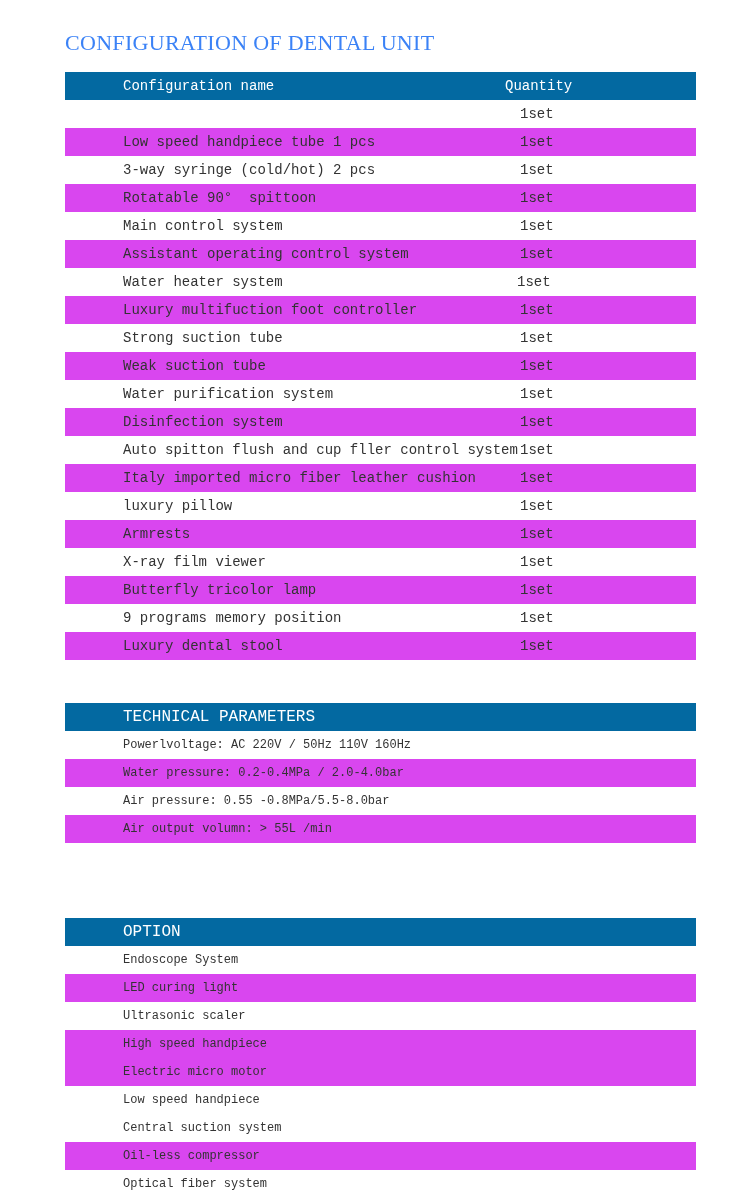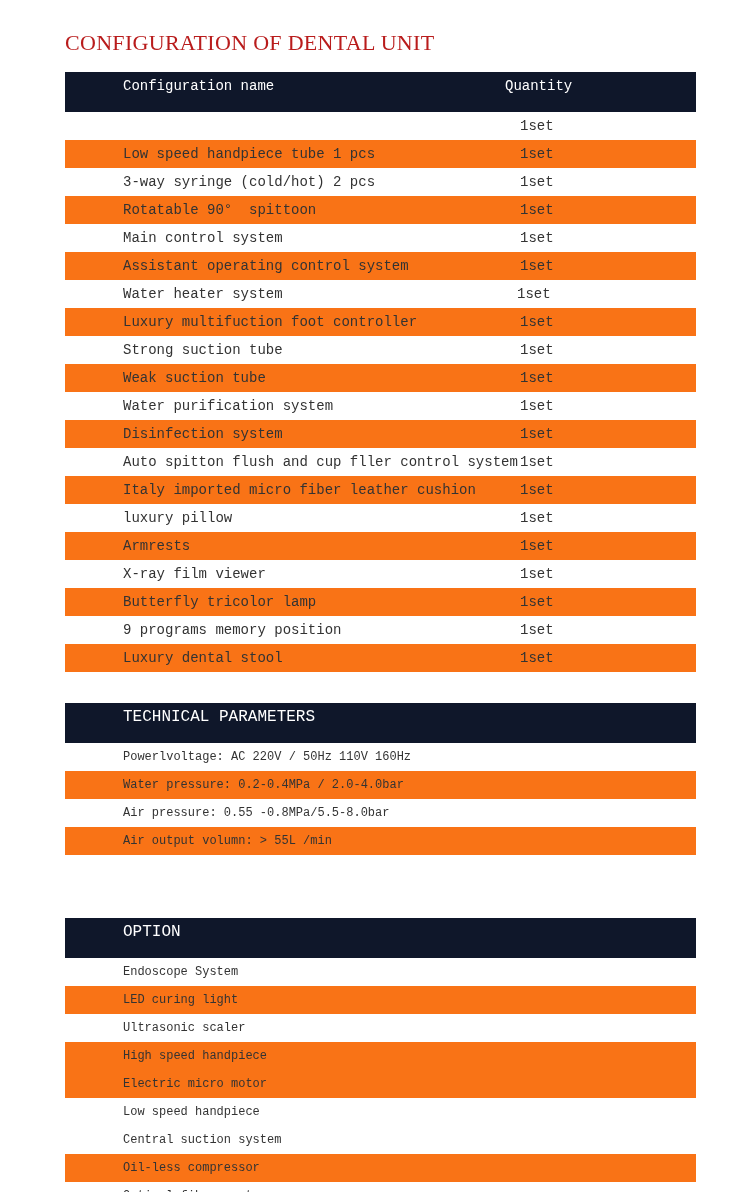--- a/index.html
+++ b/index.html
@@ -15,33 +15,33 @@
       font-family: "Liberation Mono", "DejaVu Sans Mono", monospace;
       color: #333333;
     }
     .title {
       position: absolute;
       left: 65px;
       top: 30px;
       font-family: "Liberation Serif", "DejaVu Serif", serif;
       font-size: 22px;
       letter-spacing: 0.3px;
-      color: #b91c1c;
+      color: #3b82f6;
       white-space: nowrap;
       margin: 0;
       font-weight: normal;
     }
     .section {
       position: absolute;
       left: 65px;
       width: 631px;
     }
     .hdr {
-      height: 40px;
-      background: #0f172a;
+      height: 28px;
+      background: #0369a1;
       color: #ffffff;
       position: relative;
       font-size: 14px;
       line-height: 28px;
     }
     .hdr.small {
       font-size: 16px;
     }
     .hdr .c1 {
       position: absolute;
@@ -57,21 +57,21 @@
       height: 28px;
       position: relative;
       font-size: 14px;
       line-height: 28px;
       color: #333333;
     }
     .row.small {
       font-size: 12px;
     }
     .row.alt {
-      background: #f97316;
+      background: #d946ef;
       text-align: right;
     }
     .row .c1 {
       position: absolute;
       left: 58px;
       top: 0;
       white-space: pre;
     }
     .row .c2 {
       position: absolute;

